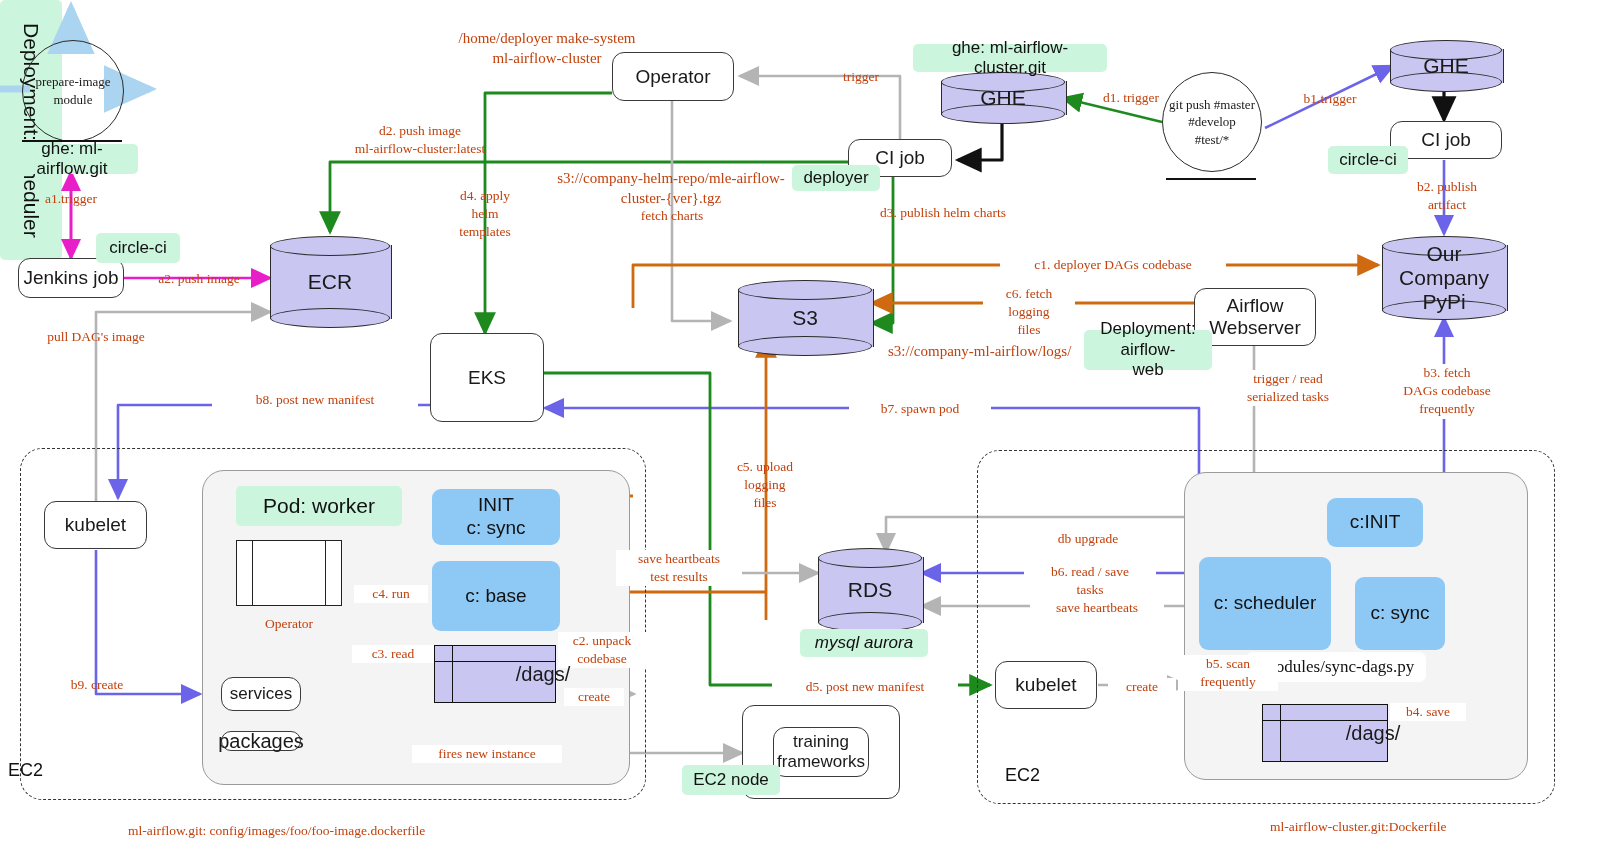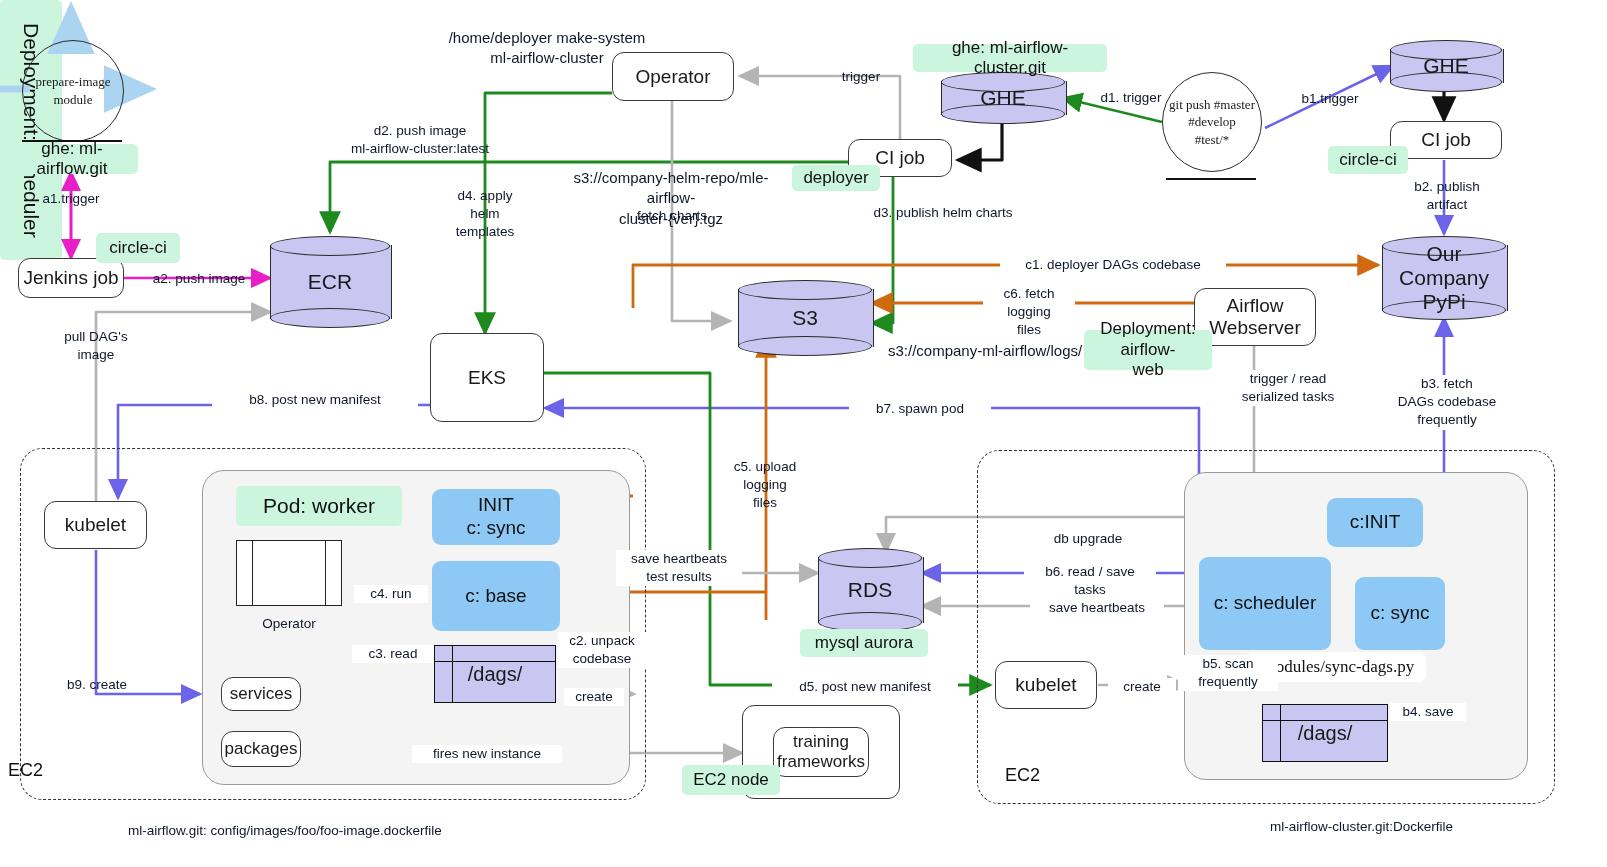--- a/index.html
+++ b/index.html
@@ -47,29 +47,29 @@
 
   
   .pod{position:absolute;background:#f4f4f4;border:1.4px solid #9a9a9a;border-radius:22px;
        box-sizing:border-box;}
 
   
   .dags{position:absolute;background:#c9c7f2;border:1.6px solid #111;box-sizing:border-box;}
   .dags .vline{position:absolute;left:14%;top:0;height:100%;border-left:1.6px solid #111;}
   .dags .hline{position:absolute;left:0;top:26%;width:100%;border-top:1.6px solid #111;}
   .dags .lbl{position:absolute;left:0;top:0;width:100%;height:100%;display:flex;
-             align-items:center;justify-content:center;font-size:20px;z-index:2;}
+             align-items:center;justify-content:center;font-size:20px;z-index:2;padding-left:48px;}
 
   .operator{position:absolute;background:#ffffff;border:1.4px solid #222;box-sizing:border-box;}
   .operator .v1{position:absolute;left:14%;top:0;height:100%;border-left:1.4px solid #222;}
   .operator .v2{position:absolute;right:14%;top:0;height:100%;border-right:1.4px solid #222;}
 
   
-  .txt{position:absolute;font-family:Liberation Sans, sans-serif;font-size:13.5px;
-       color:#0f172a;line-height:1.35;text-align:center;white-space:nowrap;}
+  .txt{position:absolute;font-family:Liberation Serif, serif;font-size:13.5px;
+       color:#c2410c;line-height:1.35;text-align:center;white-space:nowrap;}
   .txt.big{font-size:15px;}
   .txt.wrap{white-space:normal;}
   .txt.onwhite{background:#ffffff;padding:0 3px;}
 
   .whitechip{position:absolute;background:#ffffff;border-radius:7px;
              display:flex;align-items:center;justify-content:center;
              font-family:"Liberation Serif", serif;font-size:17px;color:#111;}
 </style>
 </head>
 <body>
@@ -275,21 +275,21 @@
     <span style="white-space:pre-line;">Deployment: airflow-
 web</span>
   </div>
 
   <div class="cyl" style="left:818px;top:548px;width:104px;height:84px;">
     <div class="body"></div>
     <div class="bot"></div>
     <div class="top"></div>
     <div class="lbl">RDS</div>
   </div>
-  <div class="node tag" style="left:800px;top:629px;width:128px;height:28px;">
+  <div class="node tag" style="left:800px;top:629px;width:128px;height:28px;font-style:italic;">
     <span>mysql aurora</span>
   </div>
 
   <div class="ec2" style="left:20px;top:448px;width:626px;height:352px;"></div>
   <div class="ec2-label" style="left:8px;top:760px;">EC2</div>
 
   <div class="node rbox" style="left:44px;top:501px;width:103px;height:48px;">
     <span>kubelet</span>
   </div>
 
@@ -314,21 +314,21 @@
 
   <div class="dags" style="left:434px;top:645px;width:122px;height:58px;">
     <div class="vline"></div>
     <div class="hline"></div>
     <div class="lbl">/dags/</div>
   </div>
 
   <div class="node rbox thin" style="left:221px;top:677px;width:80px;height:34px;font-size:17px;">
     <span>services</span>
   </div>
-  <div class="node rbox thin" style="left:221px;top:731px;width:80px;height:36px;font-size:17px;">
+  <div class="node rbox thin" style="left:221px;top:731px;width:80px;height:20px;font-size:20px;">
     <span>packages</span>
   </div>
 
   <div class="node rbox thin" style="left:742px;top:705px;width:158px;height:94px;"></div>
   <div class="node rbox thin" style="left:773px;top:727px;width:96px;height:50px;font-size:17px;">
     <span style="white-space:pre-line;">training
 frameworks</span>
   </div>
   <div class="node tag" style="left:682px;top:765px;width:98px;height:30px;">
     <span>EC2 node</span>
@@ -390,21 +390,21 @@
   <div class="txt" style="left:1285px;top:90px;width:90px;">b1.trigger</div>
   <div class="txt" style="left:1402px;top:178px;width:90px;white-space:pre-line;">b2. publish
 artifact</div>
 
   <div class="txt onwhite" style="left:1000px;top:256px;width:220px;">c1. deployer DAGs codebase</div>
   <div class="txt onwhite" style="left:983px;top:285px;width:86px;white-space:pre-line;">c6. fetch
 logging
 files</div>
   <div class="txt big" style="left:888px;top:341px;width:180px;">s3://company-ml-airflow/logs/</div>
 
-  <div class="txt onwhite" style="left:1386px;top:375px;width:116px;white-space:pre-line;">b3. fetch
+  <div class="txt onwhite" style="left:1386px;top:364px;width:116px;white-space:pre-line;">b3. fetch
 DAGs codebase
 frequently</div>
   <div class="txt onwhite" style="left:1222px;top:370px;width:126px;white-space:pre-line;">trigger / read
 serialized tasks</div>
 
   <div class="txt onwhite" style="left:212px;top:391px;width:200px;">b8. post new manifest</div>
   <div class="txt onwhite" style="left:849px;top:400px;width:136px;">b7. spawn pod</div>
   <div class="txt" style="left:718px;top:458px;width:94px;white-space:pre-line;">c5. upload
 logging
 files</div>

